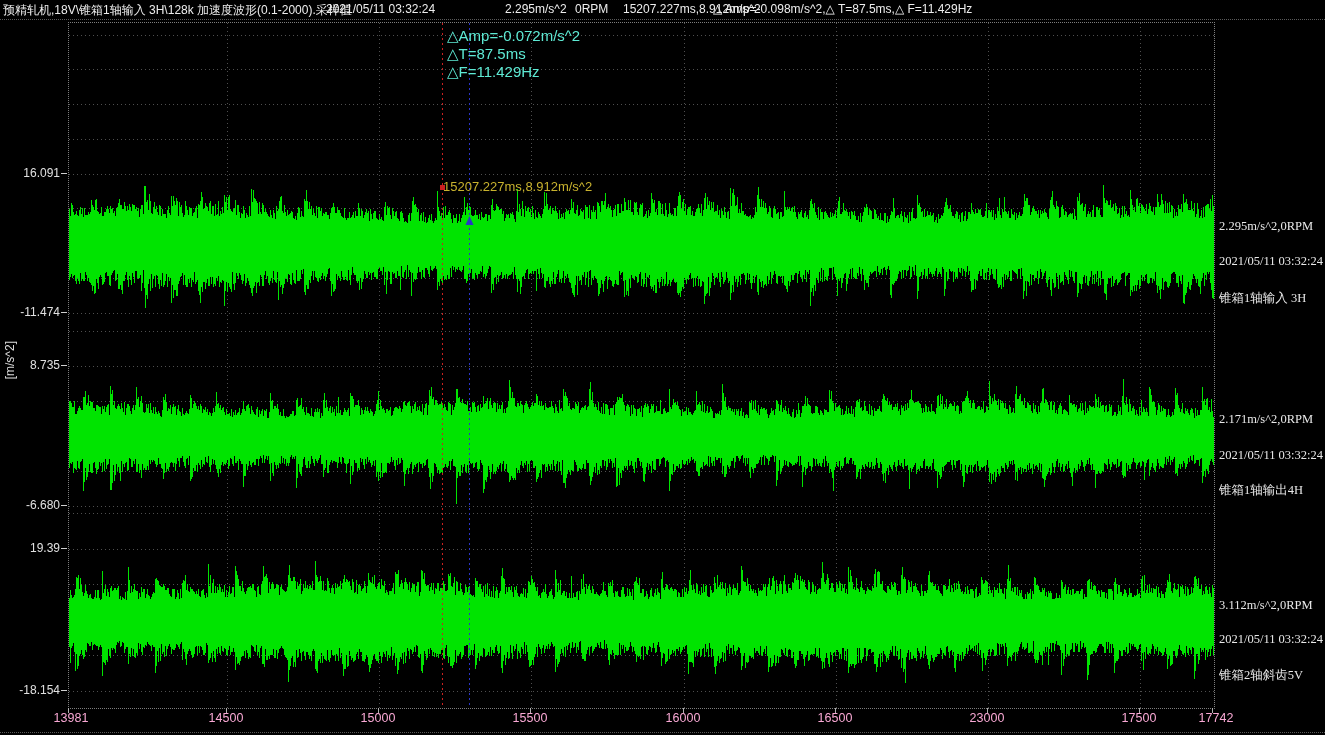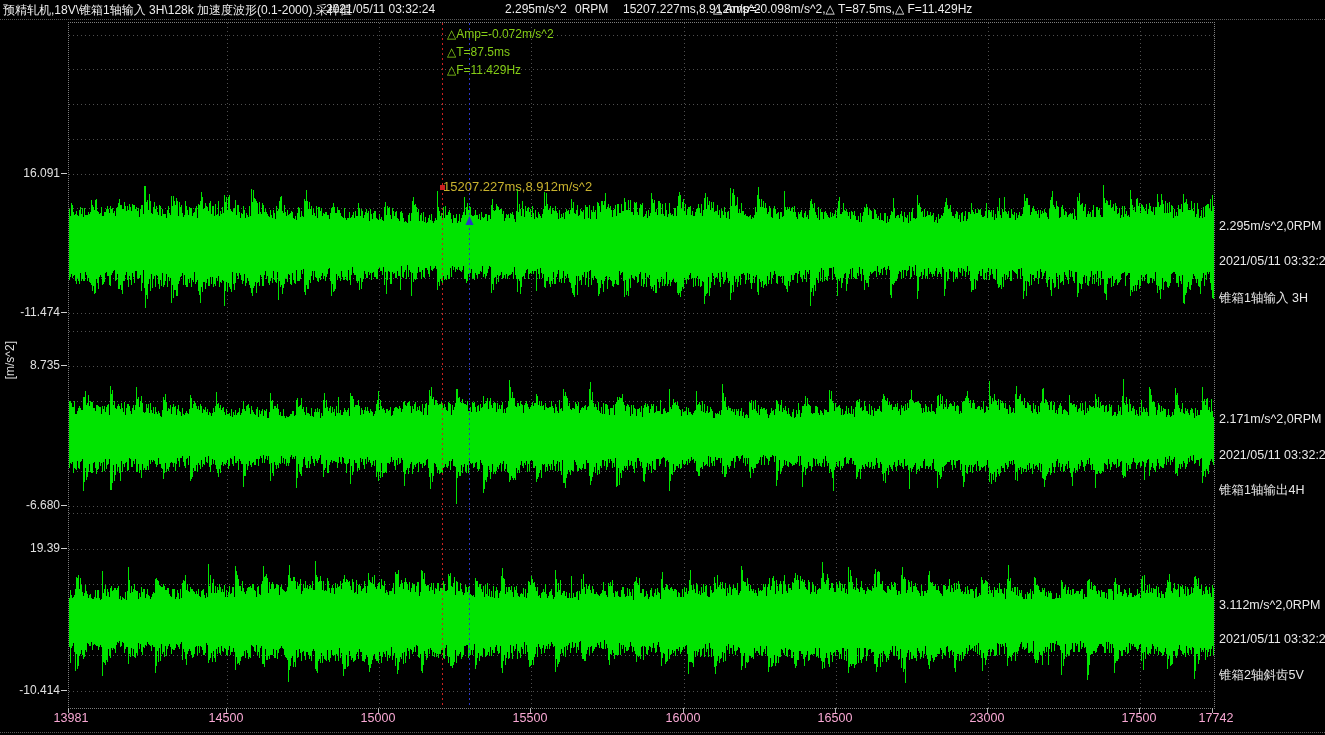--- a/index.html
+++ b/index.html
@@ -20,23 +20,23 @@
   .ylab{position:absolute;left:0;width:60px;text-align:right;font-size:12px;color:#e0e0e0;white-space:nowrap;}
   .ytick{position:absolute;width:6px;height:1px;background:#cfcfcf;left:61px;}
   .yunit{
     position:absolute;left:3px;top:341px;font-size:12px;color:#dcdcdc;
     writing-mode:vertical-rl;transform:rotate(180deg);white-space:nowrap;
   }
   
   .xlab{position:absolute;top:711px;font-size:12.5px;color:#f9a8d4;transform:translateX(-50%);white-space:nowrap;}
   .xtick{position:absolute;top:708px;width:1px;height:5px;background:#b0b0b0;}
   
-  .rlab{position:absolute;left:1219px;font-size:12.5px;color:#e8e8e8;white-space:nowrap;}
+  .rlab{position:absolute;left:1219px;font-size:12.5px;color:#e8e8e8;white-space:nowrap;font-family:Liberation Serif, serif;}
   
-  .anno{position:absolute;left:447px;font-size:12px;color:#84cc16;white-space:nowrap;}
+  .anno{position:absolute;left:447px;font-size:15px;color:#5eead4;white-space:nowrap;}
   .cursor-readout{position:absolute;left:443px;top:179px;font-size:13px;color:#c8b22e;white-space:nowrap;}
 </style>
 </head>
 <body>
 
 <div>
   <span class="hdr-item" style="left:3px">预精轧机,18V\锥箱1轴输入 3H\128k 加速度波形(0.1-2000).采样值</span>
   <span class="hdr-item" style="left:326px">2021/05/11 03:32:24</span>
   <span class="hdr-item" style="left:505px">2.295m/s^2</span>
   <span class="hdr-item" style="left:575px">0RPM</span>
@@ -45,21 +45,21 @@
 </div>
 <div class="hdr-rule" style="top:19px"></div>
 
 <span class="yunit">[m/s^2]</span>
 
 <span class="ylab" style="top:166px">16.091</span>
 <span class="ylab" style="top:305px">-11.474</span>
 <span class="ylab" style="top:358px">8.735</span>
 <span class="ylab" style="top:498px">-6.680</span>
 <span class="ylab" style="top:541px">19.39</span>
-<span class="ylab" style="top:683px">-10.414</span>
+<span class="ylab" style="top:683px">-18.154</span>
 
 <div class="ytick" style="top:173px"></div>
 <div class="ytick" style="top:312px"></div>
 <div class="ytick" style="top:365px"></div>
 <div class="ytick" style="top:505px"></div>
 <div class="ytick" style="top:548px"></div>
 <div class="ytick" style="top:690px"></div>
 
 <div class="plot">
   <svg id="wave" width="1145" height="685">

